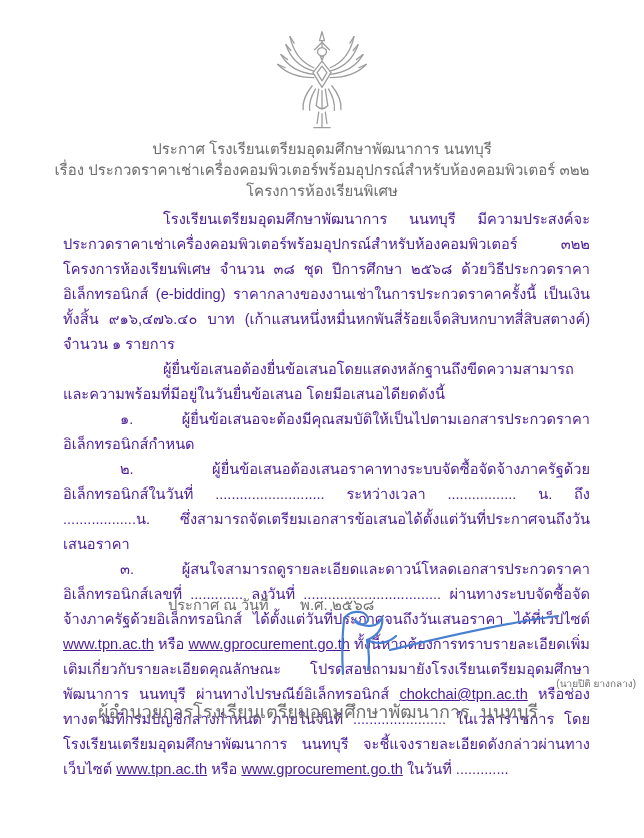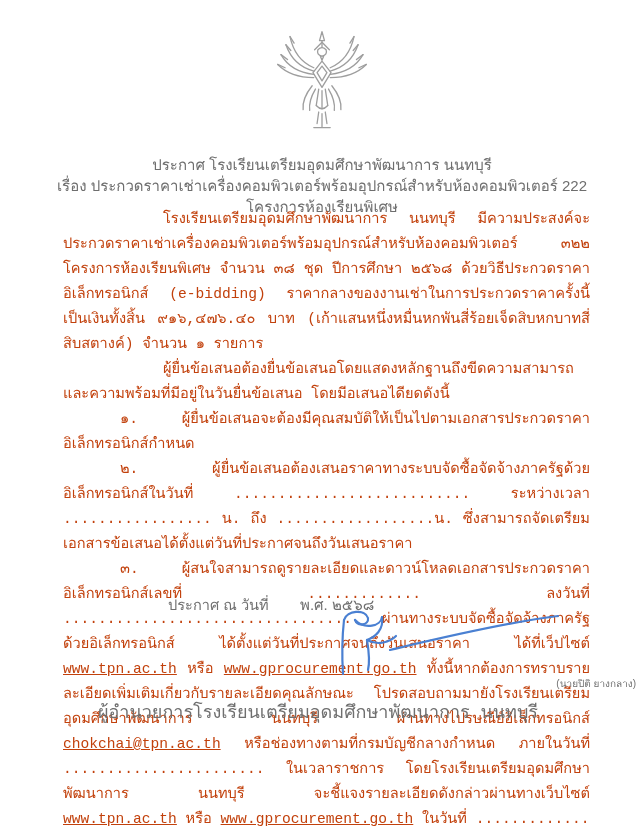--- a/index.html
+++ b/index.html
@@ -10,27 +10,26 @@
     font-family:"Liberation Sans","DejaVu Sans",sans-serif;
     color:#6f6f6f;
     overflow:hidden;
   }
   .emblem-wrap{
     position:absolute;top:30px;left:0;width:644px;
     display:flex;justify-content:center;
   }
   .doc-header{
     position:absolute;top:138px;left:30px;width:584px;
-    text-align:center;font-size:15px;line-height:21px;color:#6e6e6e;margin-top:16px;
+    text-align:center;font-size:15px;line-height:21px;color:#6e6e6e;
   }
   .doc-body{
     position:absolute;top:207px;left:63px;width:527px;
-    font-size:14.6px;line-height:25px;color:#c2410c;
+    font-size:14.6px;line-height:25px;color:#4c1d95;
     text-align:justify;
-    font-family:Liberation Mono, monospace;
   }
   .doc-body p{margin:0;}
   .indent-lg{text-indent:100px;}
   .indent-sm{text-indent:57px;}
   .u{text-decoration:underline;}
   .sig-block{position:absolute;left:0;top:0;width:632px;height:838px;pointer-events:none;}
   .sig-date-prefix{position:absolute;left:168px;top:593px;font-size:14.6px;}
   .sig-year{position:absolute;left:300px;top:593px;font-size:15px;}
   .signature-svg{position:absolute;left:332px;top:610px;}
   .sig-name{position:absolute;left:0;top:676px;width:636px;text-align:right;font-size:10px;}
@@ -76,21 +75,21 @@
         <path d="M56,72 L53,92 M64,72 L67,92 M60,74 L60,96"></path>
         <path d="M53,92 Q60,100 67,92"></path>
         <path d="M56,100 L54,114 M64,100 L66,114 M60,102 L60,118"></path>
         <path d="M50,119 L70,119"></path>
       </svg>
     </span>
   </div>
 
   <div class="doc-header">
     <div>ประกาศ โรงเรียนเตรียมอุดมศึกษาพัฒนาการ นนทบุรี</div>
-    <div>เรื่อง ประกวดราคาเช่าเครื่องคอมพิวเตอร์พร้อมอุปกรณ์สำหรับห้องคอมพิวเตอร์ 222 โครงการห้องเรียนพิเศษ</div>
+    <div>เรื่อง ประกวดราคาเช่าเครื่องคอมพิวเตอร์พร้อมอุปกรณ์สำหรับห้องคอมพิวเตอร์ ๓๒๒ โครงการห้องเรียนพิเศษ</div>
   </div>
 
   <div class="doc-body">
     <p class="indent-lg">โรงเรียนเตรียมอุดมศึกษาพัฒนาการ นนทบุรี มีความประสงค์จะประกวดราคาเช่าเครื่องคอมพิวเตอร์พร้อมอุปกรณ์สำหรับห้องคอมพิวเตอร์ ๓๒๒ โครงการห้องเรียนพิเศษ จำนวน ๓๘ ชุด ปีการศึกษา ๒๕๖๘ ด้วยวิธีประกวดราคาอิเล็กทรอนิกส์ (e-bidding) ราคากลางของงานเช่าในการประกวดราคาครั้งนี้ เป็นเงินทั้งสิ้น ๙๑๖,๔๗๖.๔๐ บาท (เก้าแสนหนึ่งหมื่นหกพันสี่ร้อยเจ็ดสิบหกบาทสี่สิบสตางค์) จำนวน ๑ รายการ</p>
     <p class="indent-lg">ผู้ยื่นข้อเสนอต้องยื่นข้อเสนอโดยแสดงหลักฐานถึงขีดความสามารถและความพร้อมที่มีอยู่ในวันยื่นข้อเสนอ โดยมีอเสนอไดียดดังนี้</p>
     <p class="indent-sm">๑. ผู้ยื่นข้อเสนอจะต้องมีคุณสมบัติให้เป็นไปตามเอกสารประกวดราคาอิเล็กทรอนิกส์กำหนด</p>
     <p class="indent-sm">๒. ผู้ยื่นข้อเสนอต้องเสนอราคาทางระบบจัดซื้อจัดจ้างภาครัฐด้วยอิเล็กทรอนิกส์ในวันที่ ........................... ระหว่างเวลา ................. น. ถึง ..................น. ซึ่งสามารถจัดเตรียมเอกสารข้อเสนอได้ตั้งแต่วันที่ประกาศจนถึงวันเสนอราคา</p>
     <p class="indent-sm"><span>๓. ผู้สนใจสามารถดูรายละเอียดและดาวน์โหลดเอกสารประกวดราคาอิเล็กทรอนิกส์เลขที่ ............. ลงวันที่ .................................. ผ่านทางระบบจัดซื้อจัดจ้างภาครัฐด้วยอิเล็กทรอนิกส์ ได้ตั้งแต่วันที่ประกาศจนถึงวันเสนอราคา ได้ที่เว็ปไซต์ </span><span class="u">www.tpn.ac.th</span><span> หรือ </span><span class="u">www.gprocurement.go.th</span><span> ทั้งนี้หากต้องการทราบรายละเอียดเพิ่มเติมเกี่ยวกับรายละเอียดคุณลักษณะ โปรดสอบถามมายังโรงเรียนเตรียมอุดมศึกษาพัฒนาการ นนทบุรี ผ่านทางไปรษณีย์อิเล็กทรอนิกส์ </span><span class="u">chokchai@tpn.ac.th</span><span> หรือช่องทางตามที่กรมบัญชีกลางกำหนด ภายในวันที่ ....................... ในเวลาราชการ โดยโรงเรียนเตรียมอุดมศึกษาพัฒนาการ นนทบุรี จะชี้แจงรายละเอียดดังกล่าวผ่านทางเว็บไซต์ </span><span class="u">www.tpn.ac.th</span><span> หรือ </span><span class="u">www.gprocurement.go.th</span><span> ในวันที่ .............</span></p>
   </div>
 

